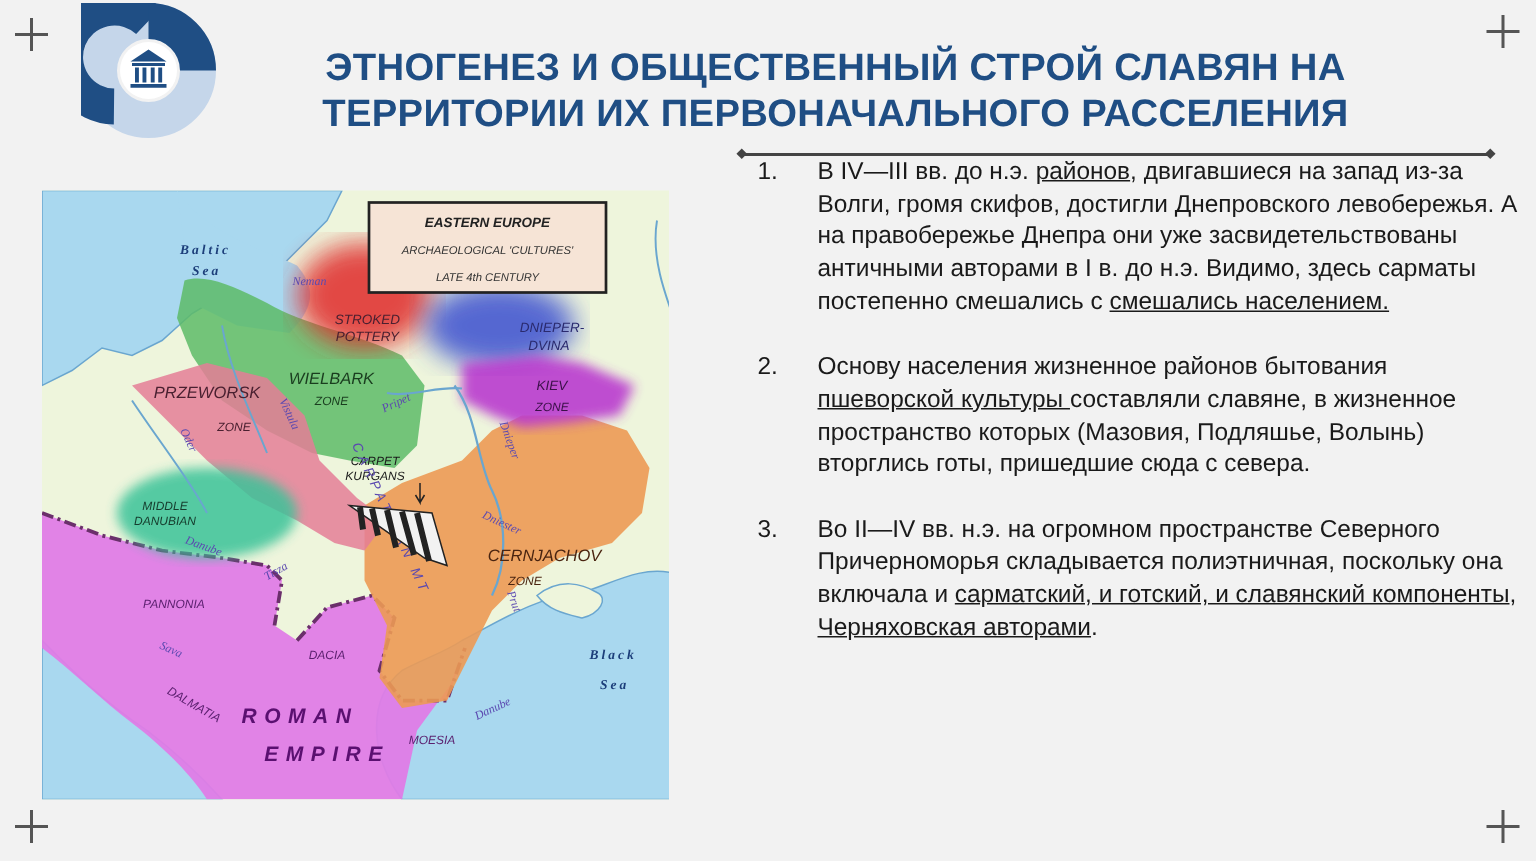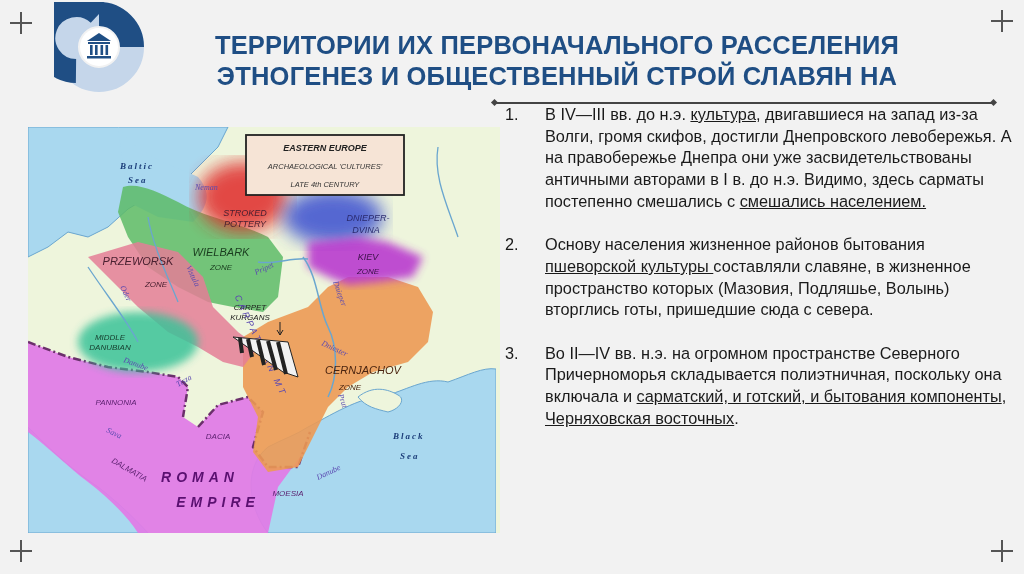--- a/index.html
+++ b/index.html
@@ -7,21 +7,21 @@
   .cross{position:absolute;width:22px;height:22px;}
   .cross:before,.cross:after{content:"";position:absolute;background:#555;}
   .cross:before{left:10px;top:0;width:1.5px;height:22px;}
   .cross:after{top:10px;left:0;height:1.5px;width:22px;}
   .logo{position:absolute;left:54px;top:2px;width:90px;height:90px;}
   .title{position:absolute;left:172px;top:30px;width:770px;color:#1f4e84;font-weight:bold;font-size:25.5px;line-height:31px;text-align:center;letter-spacing:0.2px;}
   .rule{position:absolute;left:494px;top:102px;width:500px;height:1.5px;background:#444;}
   .rule:before,.rule:after{content:"";position:absolute;top:-2.5px;width:5px;height:5px;background:#444;transform:rotate(45deg);}
   .rule:before{left:-2px;}
   .rule:after{right:-2px;}
-  .map{position:absolute;left:28px;top:127px;width:472px;height:406px;background:#eef5dc;overflow:hidden;}
+  .map{position:absolute;left:28px;top:127px;width:418px;height:406px;background:#eef5dc;overflow:hidden;}
   .list{position:absolute;left:505px;top:104px;width:515px;font-size:16.3px;line-height:21.7px;color:#1a1a1a;}
   .item{display:flex;margin-bottom:21.7px;}
   .num{width:40px;flex:none;}
   .txt{flex:1;}
   .u{text-decoration:underline;}
   .maptext{font-family:"Liberation Sans",sans-serif;}
 </style>
 </head>
 <body>
 
@@ -40,22 +40,22 @@
     <rect x="34" y="40" width="22" height="2"></rect>
     <rect x="36" y="43" width="2.6" height="10"></rect>
     <rect x="41" y="43" width="2.6" height="10"></rect>
     <rect x="46.5" y="43" width="2.6" height="10"></rect>
     <rect x="51.5" y="43" width="2.6" height="10"></rect>
     <rect x="33" y="54" width="24" height="2.5"></rect>
   </g>
 </svg>
 
 <div class="title">
+  <div>ЭТНОГЕНЕЗ И ОБЩЕСТВЕННЫЙ СТРОЙ СЛАВЯН НА</div>
   <div>ТЕРРИТОРИИ ИХ ПЕРВОНАЧАЛЬНОГО РАССЕЛЕНИЯ</div>
-  <div>ЭТНОГЕНЕЗ И ОБЩЕСТВЕННЫЙ СТРОЙ СЛАВЯН НА</div>
 </div>
 
 <div class="rule"></div>
 
 <div class="map">
   <svg width="468" height="406" viewBox="0 0 468 406" class="maptext">
     <defs>
       <filter id="blur3">
           <feGaussianBlur stdDeviation="4"></feGaussianBlur>
         </filter>
@@ -151,23 +151,23 @@
       <path d="M205 210 L260 215 L270 250 L255 245 Z" fill="#f2f2f2" stroke="#222" stroke-width="1"></path>
       <path d="M212 211 L214 226 M220 212 L224 230 M230 213 L236 238 M240 214 L248 243 M250 215 L258 247" stroke="#222" stroke-width="4"></path>
       <path d="M252 195 L252 208 L249 203 M252 208 L255 203" stroke="#222" stroke-width="1" fill="none"></path>
     </g>
   </svg>
 </div>
 
 <div class="list">
   <div class="item">
     <span class="num">1.</span>
-    <span class="txt"><span>В IV—III вв. до н.э. </span><span class="u">культура</span><span>, двигавшиеся на запад из-за Волги, громя скифов, достигли Днепровского левобережья. А на правобережье Днепра они уже засвидетельствованы античными авторами в I в. до н.э. Видимо, здесь сарматы постепенно смешались с </span><span class="u">смешались населением.</span></span>
+    <span class="txt"><span>В IV—III вв. до н.э. </span><span class="u">районов</span><span>, двигавшиеся на запад из-за Волги, громя скифов, достигли Днепровского левобережья. А на правобережье Днепра они уже засвидетельствованы античными авторами в I в. до н.э. Видимо, здесь сарматы постепенно смешались с </span><span class="u">смешались населением.</span></span>
   </div>
   <div class="item">
     <span class="num">2.</span>
     <span class="txt"><span>Основу населения жизненное районов бытования </span><span class="u">пшеворской культуры </span><span>составляли славяне, в жизненное пространство которых (Мазовия, Подляшье, Волынь) вторглись готы, пришедшие сюда с севера.</span></span>
   </div>
   <div class="item">
     <span class="num">3.</span>
-    <span class="txt"><span>Во II—IV вв. н.э. на огромном пространстве Северного Причерноморья складывается полиэтничная, поскольку она включала и </span><span class="u">сарматский, и готский, и бытования компоненты</span><span>, </span><br><span class="u">Черняховская восточных</span><span>.</span></span>
+    <span class="txt"><span>Во II—IV вв. н.э. на огромном пространстве Северного Причерноморья складывается полиэтничная, поскольку она включала и </span><span class="u">сарматский, и готский, и славянский компоненты</span><span>, </span><br><span class="u">Черняховская авторами</span><span>.</span></span>
   </div>
 </div>
 
 </body></html>

